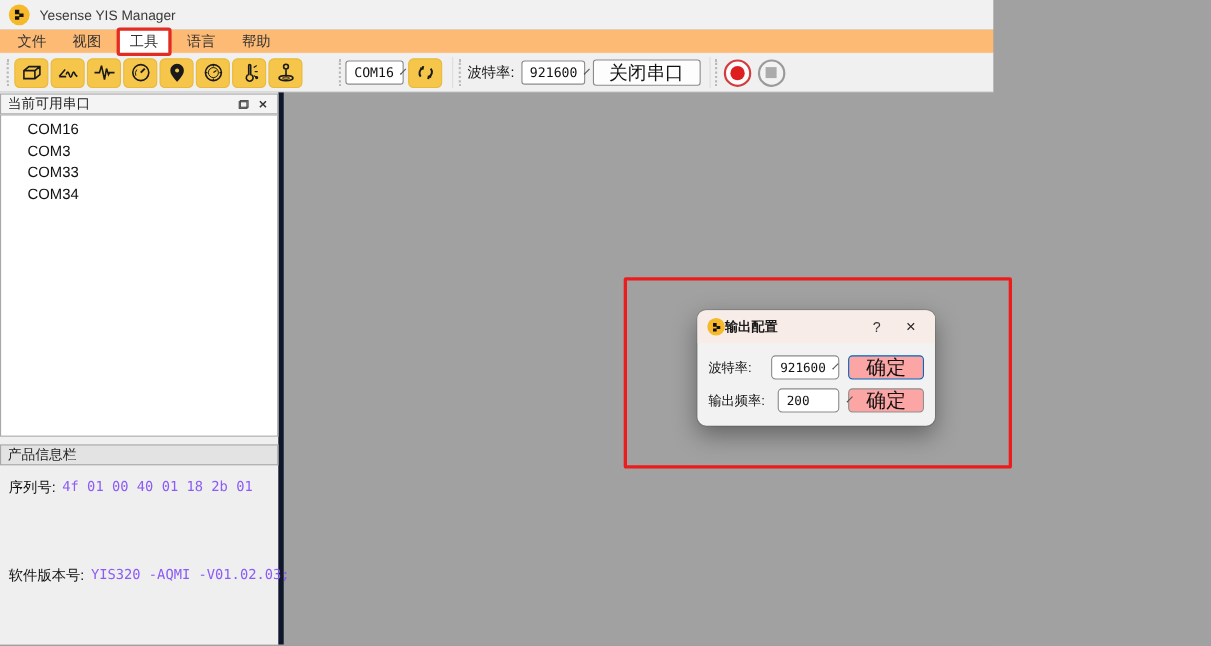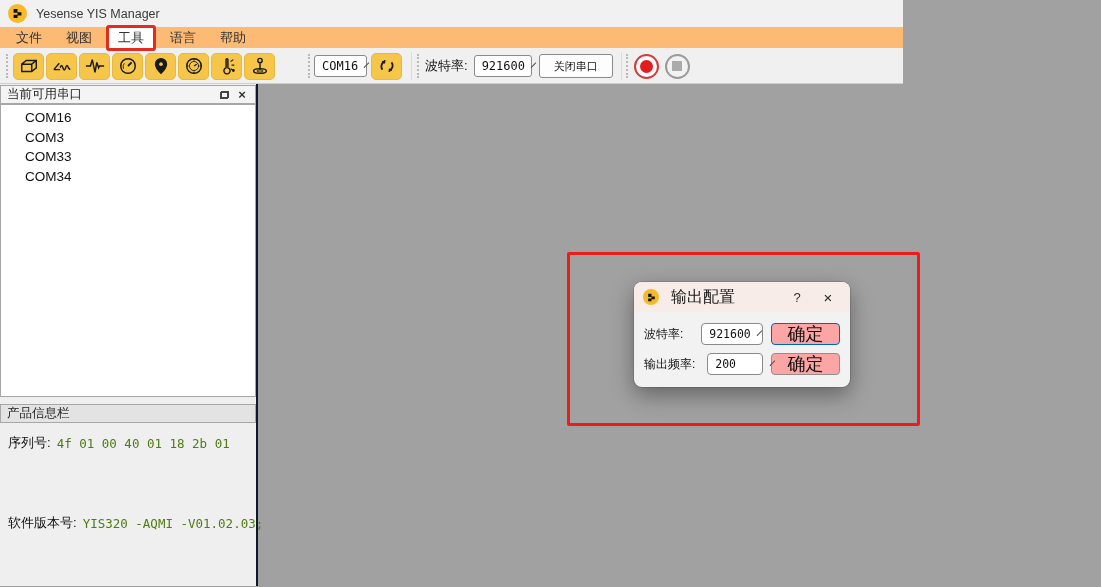--- a/index.html
+++ b/index.html
@@ -21,53 +21,53 @@
   
   .toolbar { height:35px; background:#f0f0f0; border-bottom:1px solid #cfcfcf; display:flex; align-items:center; }
   .tb-handle { height:24px; border-left:2px dotted #b9b9b9; margin:0 4px 0 6px; }
   .tb-sep { height:28px; border-left:1px solid #dcdcdc; margin:0 3px; }
   .tb-btn { width:31px; height:27px; background:#f5c64a; border:1px solid #e8b93c; border-radius:5px; margin:0 1px; display:inline-flex; align-items:center; justify-content:center; cursor:pointer; }
   .tb-btn svg { width:22px; height:20px; stroke:#1a1a1a; fill:none; stroke-width:1.6; }
   .combo { height:22px; background:#fff; border:1px solid #8a8a8a; border-radius:3px; display:inline-flex; align-items:center; padding:0 5px 0 7px; cursor:pointer; }
   .combo .val { font-family:"DejaVu Sans Mono", monospace; font-size:12px; color:#111; }
   .chev { width:7px; height:7px; border-right:1.4px solid #555; border-bottom:1.4px solid #555; transform:rotate(45deg) translate(-1px,-1px); margin-left:8px; }
   .tb-label { font-size:13px; color:#111; margin:0 6px 0 4px; }
-  .btn-plain { height:24px; background:#fdfdfd; border:1px solid #8a8a8a; border-radius:3px; padding:0 14px; font-size:11px; color:#111; display:inline-flex; align-items:center; cursor:pointer; }
+  .btn-plain { height:24px; background:#fdfdfd; border:1px solid #8a8a8a; border-radius:3px; padding:0 14px; font-size:17px; color:#111; display:inline-flex; align-items:center; cursor:pointer; }
   .rec-btn { width:25px; height:25px; border-radius:50%; border:2px solid #d43c3c; background:#fbfbfb; margin:0 3px; display:inline-flex; align-items:center; justify-content:center; cursor:pointer; }
   .rec-btn .dot { width:13px; height:13px; border-radius:50%; background:#dd1f1f; }
   .stop-btn { width:25px; height:25px; border-radius:50%; border:2px solid #9a9a9a; background:#f2f2f2; margin:0 3px; display:inline-flex; align-items:center; justify-content:center; cursor:pointer; }
   .stop-btn .sq { width:10px; height:10px; background:#ababab; }
 
   
   .app-body { display:flex; height:502px; }
-  .sidebar { position:relative; width:258px; background:#efefef; border-right:2px solid #0f172a; }
+  .sidebar { position:relative; width:258px; background:#efefef; border-right:5px solid #0f172a; }
   .dock-header { position:absolute; top:1px; left:0; right:0; height:19px; background:#f4f4f4; border:1px solid #a7a7a7; display:flex; align-items:center; padding:0 4px 0 6px; font-size:12.5px; color:#222; }
   .dock-header .spacer { flex:1; }
   .dock-btn { width:18px; height:15px; display:inline-flex; align-items:center; justify-content:center; cursor:pointer; color:#444; }
   .float-glyph { position:relative; width:9px; height:8px; }
   .float-glyph::before { content:""; position:absolute; left:0; bottom:0; width:6px; height:5px; border:1px solid #444; background:#f4f4f4; }
   .float-glyph::after { content:""; position:absolute; right:0; top:0; width:6px; height:5px; border:1px solid #444; }
   .x-glyph { font-size:13px; line-height:13px; color:#333; font-weight:bold; }
   .port-list { position:absolute; top:20px; left:0; right:0; height:293px; background:#fff; border:1px solid #a7a7a7; padding-top:3px; overflow:hidden; }
   .port-item { padding:1px 0 1px 24px; font-size:13.5px; color:#111; line-height:17.5px; cursor:pointer; }
   .info-header { position:absolute; top:320px; left:0; right:0; height:19px; background:#e3e3e3; border:1px solid #a7a7a7; display:flex; align-items:center; padding-left:6px; font-size:12.5px; color:#222; }
-  .info-row { position:absolute; left:8px; display:flex; align-items:center; white-space:nowrap; }
+  .info-row { position:absolute; left:8px; display:flex; align-items:flex-start; white-space:nowrap; }
   .info-row .lbl { font-size:13px; color:#111; }
-  .info-row .val { font-family:"DejaVu Sans Mono", monospace; font-size:12.5px; color:#4d7c0f; margin-left:6px; }
+  .info-row .val { font-family:"DejaVu Sans Mono", monospace; font-size:12.5px; color:#8b5cf6; margin-left:6px; }
   .main-area { flex:1; background:#a1a1a1; }
 
   
   .annotation-rect { position:absolute; left:567px; top:252px; width:353px; height:174px; border:3px solid #ec1c1c; border-radius:2px; pointer-events:none; }
 
   
   .dialog { position:absolute; left:634px; top:282px; width:216px; height:105px; background:#f2f2f2; border-radius:8px; box-shadow:0 8px 22px rgba(0,0,0,.38), 0 0 0 1px rgba(0,0,0,.12); overflow:hidden; }
   .dialog-titlebar { height:30px; background:#f7ece7; display:flex; align-items:center; padding:0 9px; }
   .dialog-logo { width:16px; height:16px; border-radius:50%; background:#f5b929; display:inline-flex; align-items:center; justify-content:center; }
   .dialog-logo svg { width:11px; height:11px; }
-  .dialog-title { margin-left:12px; font-size:16px; color:#1a1a1a; flex:1; }
+  .dialog-title { margin-left:0; font-size:12px; color:#1a1a1a; flex:1;font-weight:bold; }
   .dlg-help { width:20px; text-align:center; font-size:13px; color:#333; cursor:pointer; }
   .dlg-close { width:26px; text-align:center; font-size:15px; color:#222; cursor:pointer; margin-left:8px; }
   .dialog-body { padding:11px 10px 0 10px; }
   .dlg-row { display:flex; align-items:center; margin-bottom:8px; }
   .dlg-row .lbl { font-size:12px; color:#111; width:60px; white-space:nowrap; }
   .dlg-combo { height:22px; background:#fff; border:1px solid #8a8a8a; border-radius:4px; display:inline-flex; align-items:center; padding:0 6px 0 7px; cursor:pointer; margin-right:8px; }
   .dlg-combo .val { font-family:"DejaVu Sans Mono", monospace; font-size:11.5px; color:#111; }
   .dlg-combo.w1 { width:62px; }
   .dlg-combo.w2 { width:56px; margin-left:6px;gap:28px; }
   .dlg-btn { width:72px; height:22px; background:#fca5a5; border:1px solid #8f8f8f; border-radius:4px; font-size:18px; color:#111; display:inline-flex; align-items:center; justify-content:center; cursor:pointer; margin-left:auto; }

